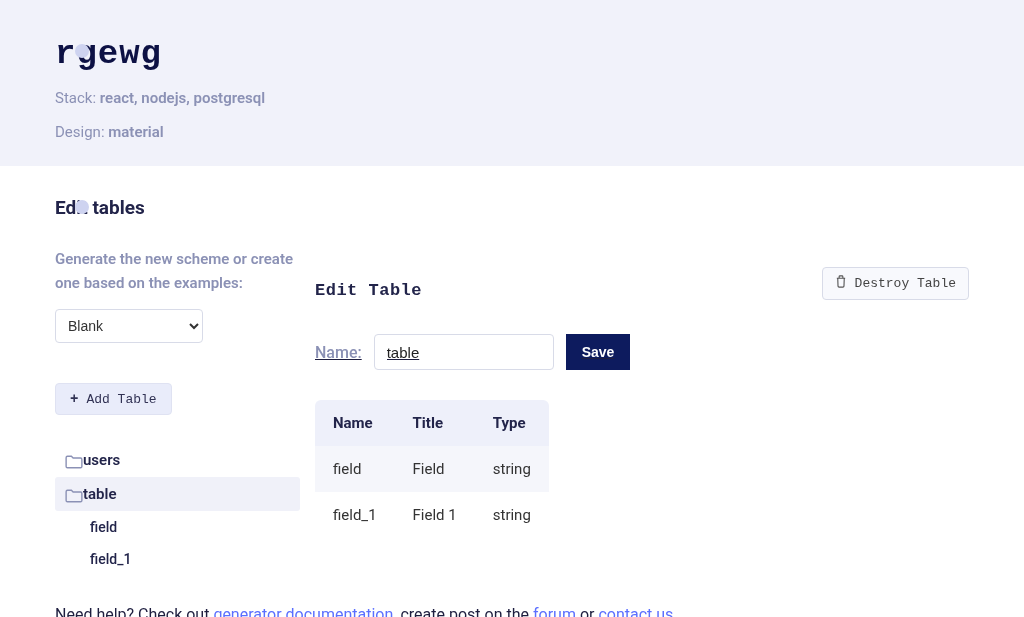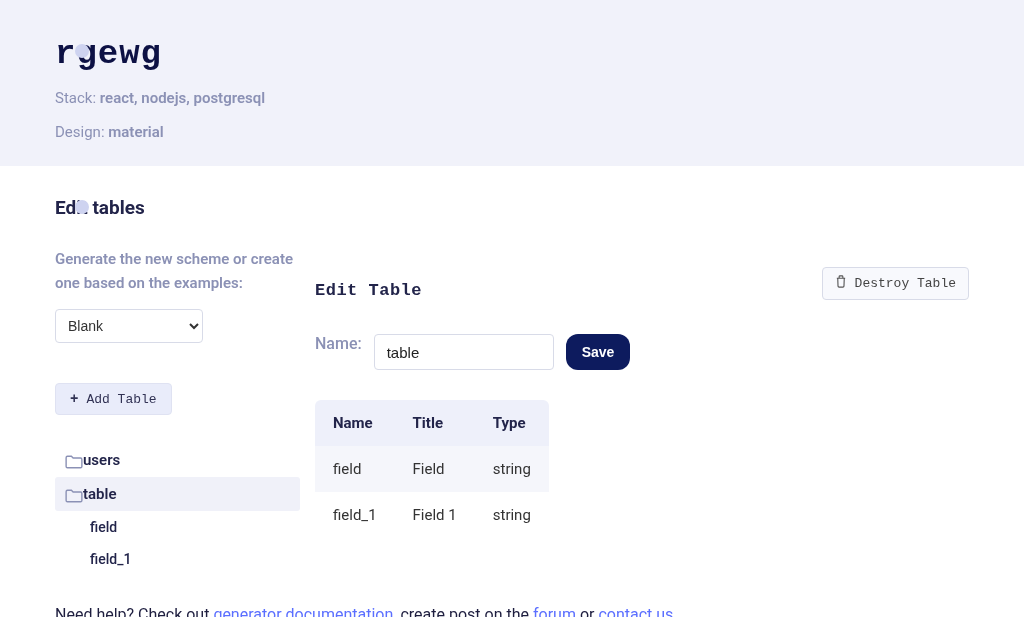--- a/index.html
+++ b/index.html
@@ -129,38 +129,39 @@
       font-family:"Courier New", monospace;
       font-size:13px;
       color:#444;
       cursor:pointer;
       margin-top:20px;
     }
     .trash-icon svg { width:12px; height:13px; }
     .name-row {
       margin-top:34px;
       display:flex;
-      align-items:flex-start;
+      align-items:center;
       gap:12px;
+      text-decoration:underline;
     }
     .name-label { color:#8b91b5; font-size:16px; font-weight:500; }
     .name-input {
       width:180px;
       height:36px;
       border:1px solid #d8dbe8;
       border-radius:4px;
       padding:0 12px;
       font-size:15px;
       color:#222;
     }
     .save-btn {
       background:#0d1b5e;
       color:#fff;
       border:none;
-      border-radius:12px;
+      border-radius:0;
       padding:10px 16px;
       font-size:14px;
       font-weight:600;
       cursor:pointer;
     }
     .data-table {
       margin-top:30px;
       border-collapse:collapse;
       font-size:15px;
     }

